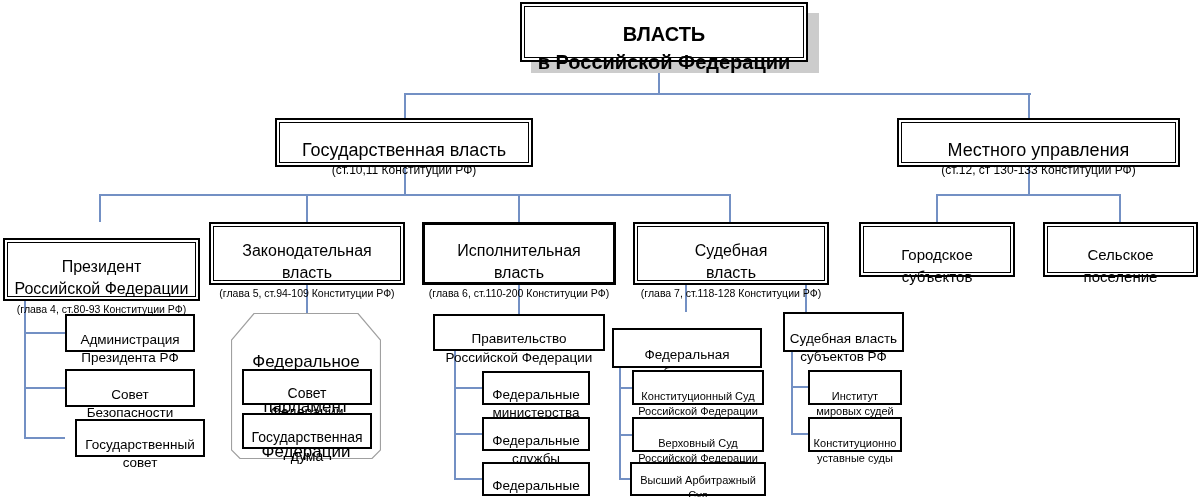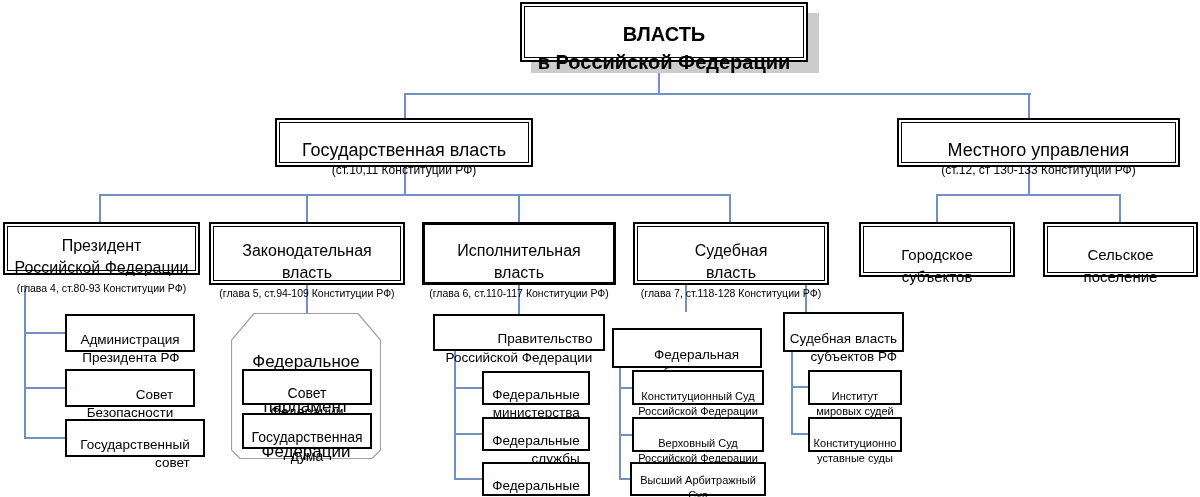--- a/index.html
+++ b/index.html
@@ -11,21 +11,21 @@
   .double::before{content:"";position:absolute;inset:2px;border:1px solid #000;pointer-events:none;}
   .thick{border-width:3px;}
   .shadow{box-shadow:11px 11px 0 0 #cccccc;}
   .label{white-space:pre-line;margin-top:32px;}
   .line{position:absolute;z-index:1;}
   .t-root{font-size:20px;font-weight:bold;line-height:1.4;}
   .t-l1{font-size:18px;font-weight:normal;line-height:1.15;}
   .s-l1{font-size:12px;margin-top:3px;}
   .t-l2{font-size:16px;line-height:1.4;}
   .s-l2{font-size:10.5px;margin-top:3px;}
-  .t-mid{font-size:13.5px;line-height:1.35;text-align:right;}
+  .t-mid{font-size:13.5px;line-height:1.35;}
   .t-ch{font-size:14px;line-height:1.35;}
   .t-sm{font-size:11px;line-height:1.32;text-align:center;}
   .t-pos{font-size:15px;line-height:1.45;}
   .tagwrap{position:absolute;z-index:2;}
   .tagwrap svg{position:absolute;inset:0;display:block;}
   .taglabel{position:absolute;top:6px;left:0;right:0;text-align:center;
             font-size:17px;line-height:1.33;}
 </style>
 </head>
 <body>
@@ -39,34 +39,34 @@
 
   <div class="box double" style="left:275px;top:118px;width:258px;height:49px">
     <div class="t-l1 label">Государственная власть</div>
     <div class="s-l1 label">(ст.10,11 Конституции РФ)</div>
   </div>
   <div class="box double" style="left:897px;top:118px;width:283px;height:49px">
     <div class="t-l1 label">Местного управления</div>
     <div class="s-l1 label">(ст.12, ст 130-133 Конституции РФ)</div>
   </div>
 
-  <div class="box double" style="left:3px;top:222px;width:197px;height:53px">
+  <div class="box double" style="left:3px;top:238px;width:197px;height:63px">
     <div class="t-l2 label">Президент
 Российской Федерации</div>
     <div class="s-l2 label">(глава 4, ст.80-93 Конституции РФ)</div>
   </div>
   <div class="box double" style="left:209px;top:222px;width:196px;height:63px">
     <div class="t-l2 label">Законодательная
 власть</div>
     <div class="s-l2 label">(глава 5, ст.94-109 Конституции РФ)</div>
   </div>
   <div class="box thick" style="left:422px;top:222px;width:194px;height:63px">
     <div class="t-l2 label">Исполнительная
 власть</div>
-    <div class="s-l2 label">(глава 6, ст.110-117 Конституции РФ)</div>
+    <div class="s-l2 label">(глава 6, ст.110-200 Конституции РФ)</div>
   </div>
   <div class="box double" style="left:633px;top:222px;width:196px;height:63px">
     <div class="t-l2 label">Судебная
 власть</div>
     <div class="s-l2 label">(глава 7, ст.118-128 Конституции РФ)</div>
   </div>
   <div class="box double" style="left:859px;top:222px;width:156px;height:55px">
     <div class="t-pos label">Городское
 субъектов</div>
   </div>
@@ -76,21 +76,21 @@
   </div>
 
   <div class="box" style="left:65px;top:314px;width:130px;height:38px">
     <div class="t-mid label">Администрация
 Президента РФ</div>
   </div>
   <div class="box" style="left:65px;top:369px;width:130px;height:38px">
     <div class="t-mid label">Совет
 Безопасности</div>
   </div>
-  <div class="box" style="left:65px;top:419px;width:140px;height:38px">
+  <div class="box" style="left:75px;top:419px;width:130px;height:38px">
     <div class="t-mid label">Государственный
 совет</div>
   </div>
 
   <div class="tagwrap" style="left:231px;top:313px;width:150px;height:146px">
     <svg width="150" height="146" viewBox="0 0 150 146">
       <polygon id="tag-poly" points="23,0.5 127,0.5 149.5,27 149.5,137 141,145.5 9,145.5 0.5,137 0.5,27" fill="#ffffff" stroke="#a0a0a0" stroke-width="1.2"></polygon>
     </svg>
     <div class="taglabel label">Федеральное
 собрание – парламент

